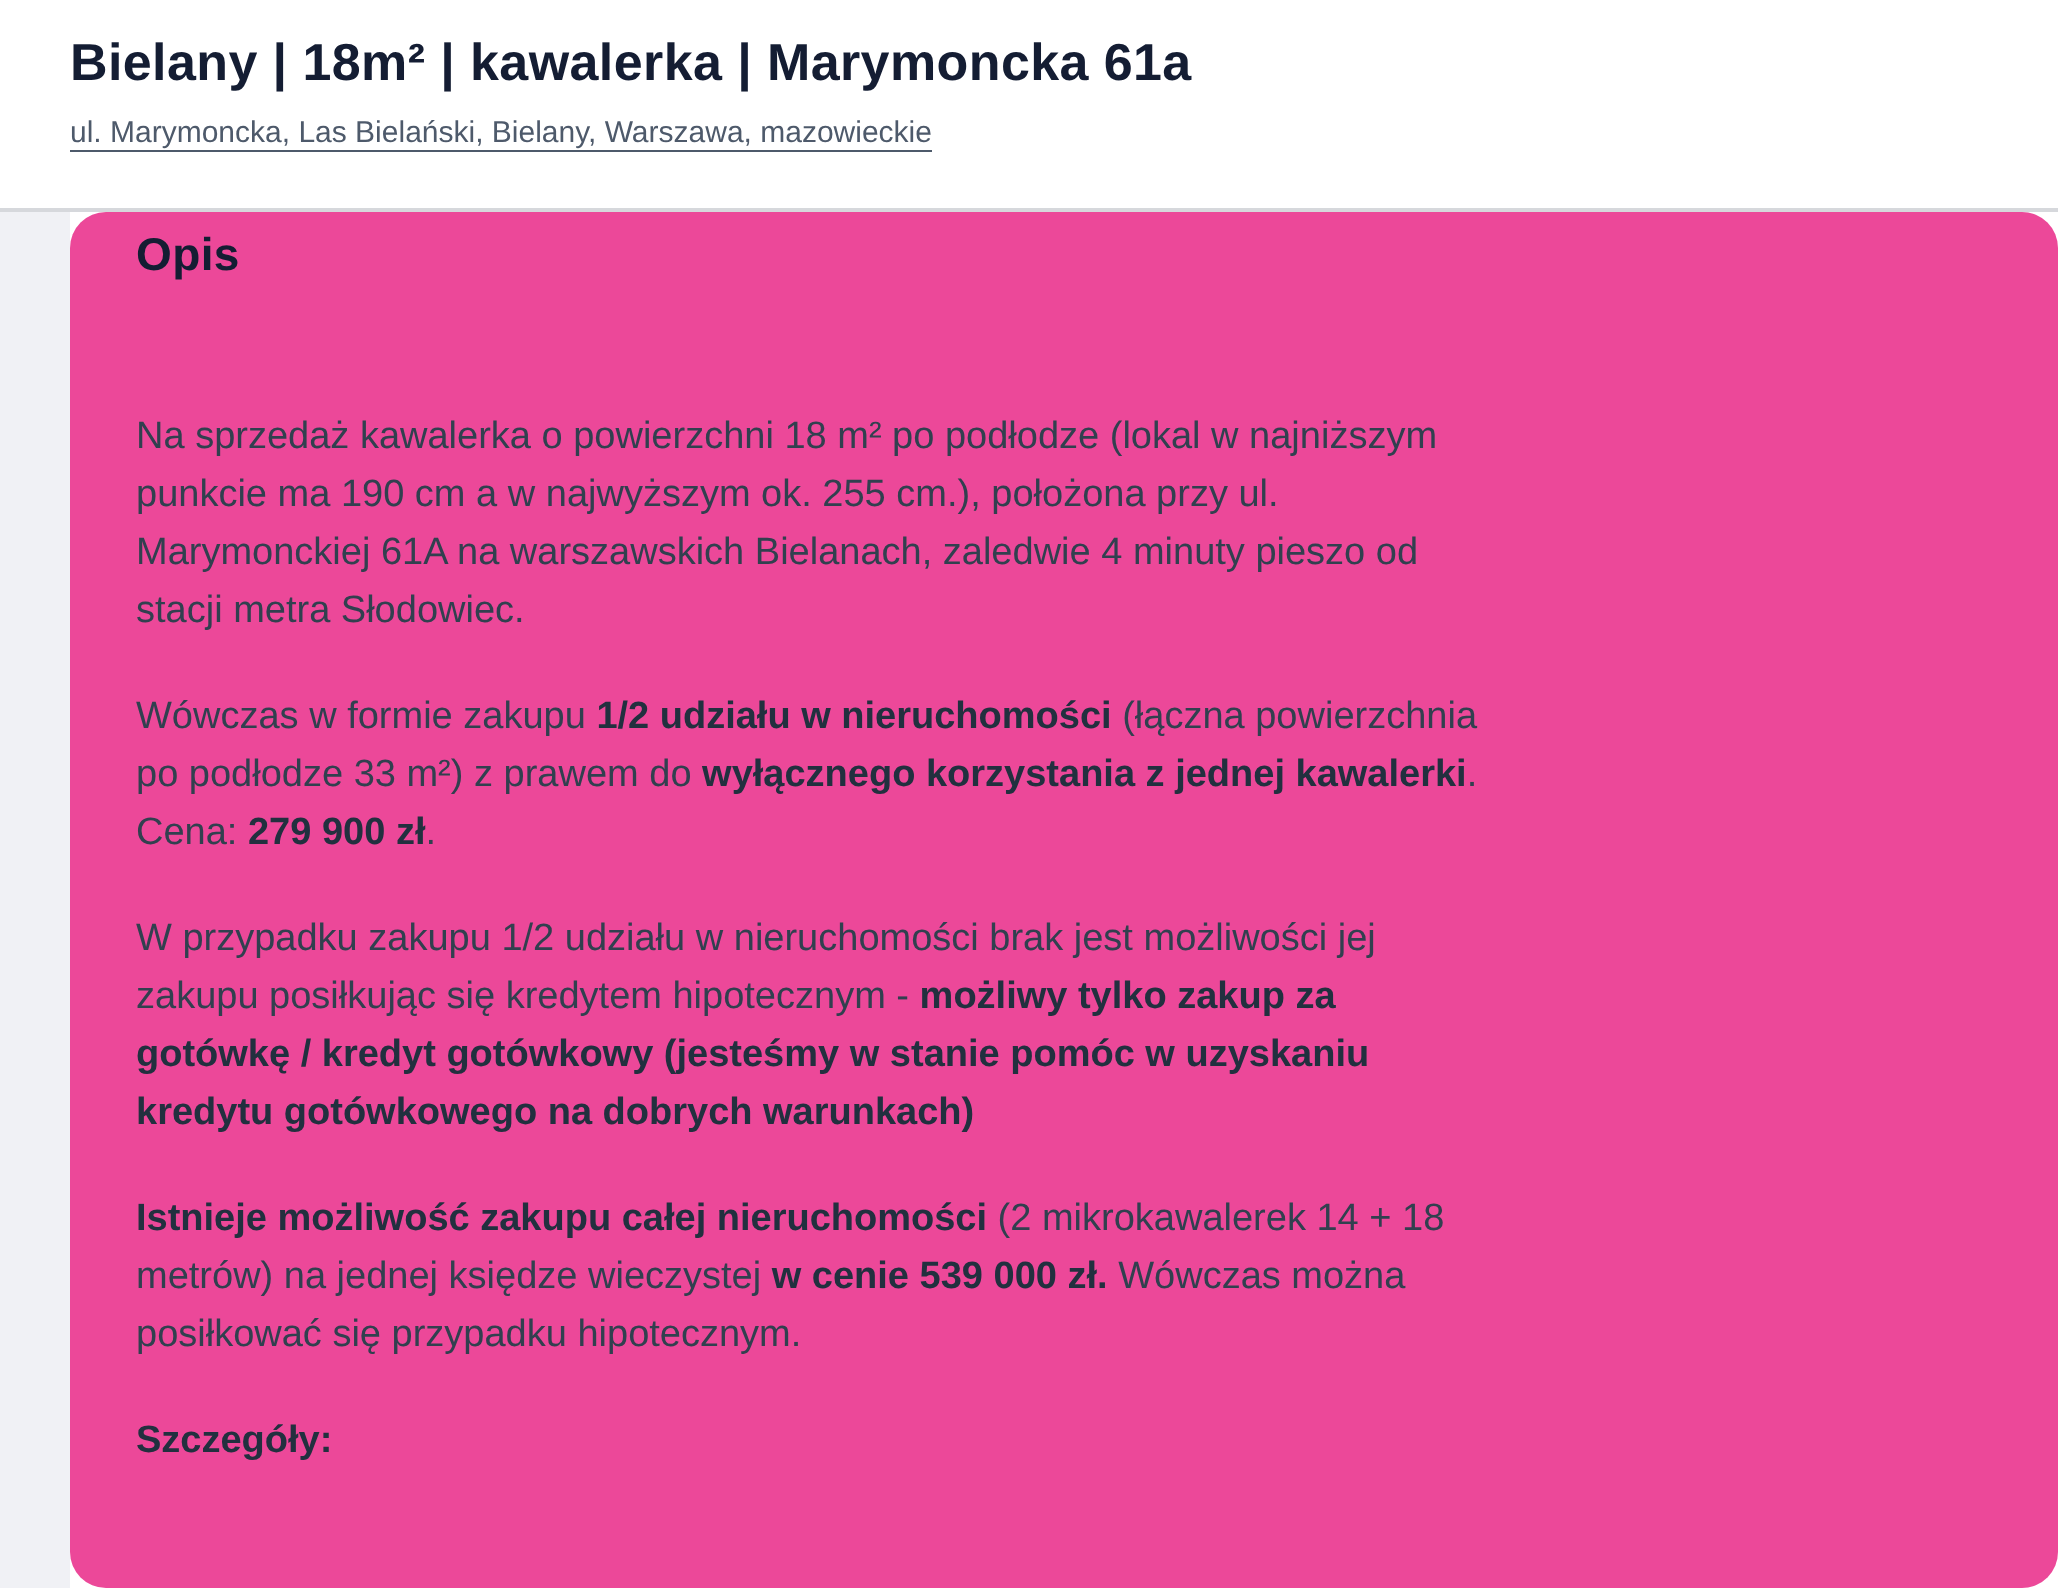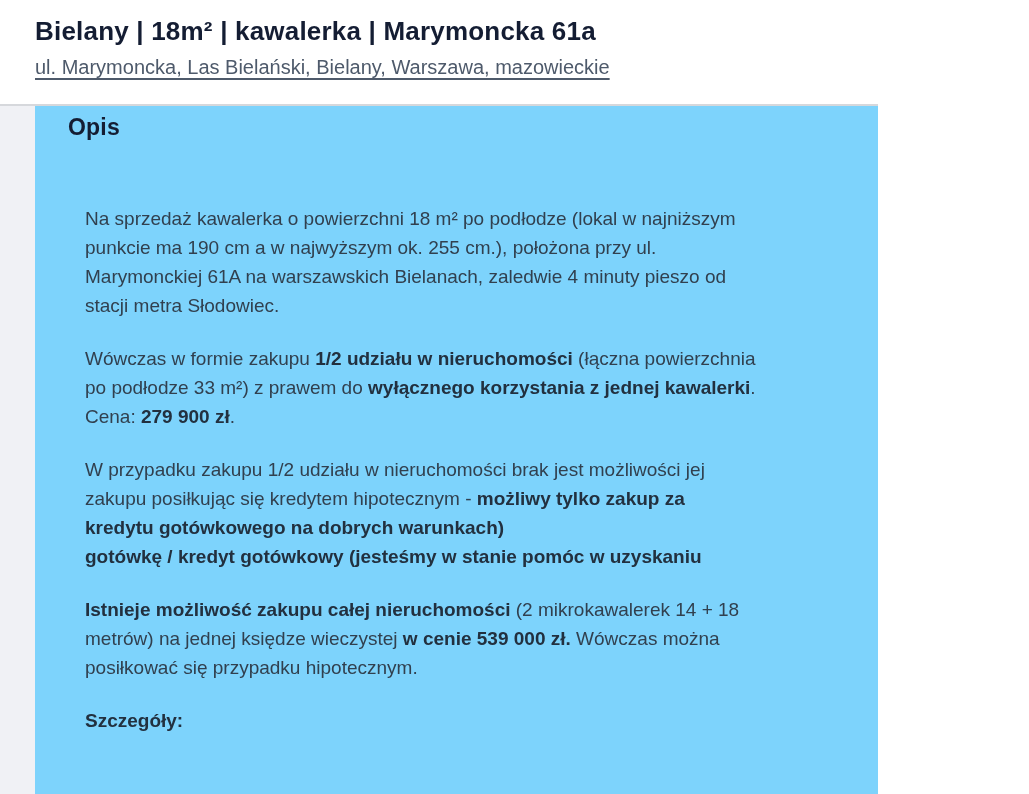--- a/index.html
+++ b/index.html
@@ -2,71 +2,72 @@
 <html><head>
 <meta charset="utf-8">
 <style>
   * { margin: 0; padding: 0; box-sizing: border-box; }
   html, body {
     width: 1029px; height: 794px;
     overflow: hidden;
     background: #ffffff;
     font-family: "Liberation Sans", sans-serif;
   }
-  .page { width: 878px; height: 794px; display: flex; flex-direction: column; }
+  .page { width: 1029px; height: 794px; display: flex; flex-direction: column; }
 
   
   .header {
     background: #ffffff;
     padding: 14px 20px 0 35px;
     height: 106px;
     border-bottom: 2px solid #d6d8dc;
     flex: 0 0 auto;
   }
   .title {
     font-size: 26px;
     font-weight: 700;
     line-height: 34px;
     color: #141d33;
     letter-spacing: 0.2px;
   }
   .address {
     display: inline-block;
     margin-top: 6px;
-    font-size: 20px;
+    font-size: 15px;
     line-height: 26px;
     color: #4e5a6b;
     text-decoration: underline;
     text-underline-offset: 4px;
     cursor: pointer;
   }
 
   
   .content-row { flex: 1 1 auto; display: flex; min-height: 0; }
   .left-gutter {
     width: 35px;
     flex: 0 0 35px;
     background: #f0f1f5;
   }
   .card {
     flex: 1 1 auto;
-    background: #7dd3fc;
+    background: #ec4899;
     padding: 6px 30px 0 33px;
     overflow: hidden;
+    border-radius: 18px;
   }
   .section-heading {
     font-size: 23px;
     font-weight: 700;
     line-height: 30px;
     color: #141d33;
     letter-spacing: 0.2px;
     margin-bottom: 62px;
   }
   .description { color: #31404f; }
-  .para { margin-bottom: 24px; margin-left: 17px; }
+  .para { margin-bottom: 24px; }
   .pline {
     font-size: 19px;
     line-height: 29px;
     white-space: nowrap;
   }
   .b { font-weight: 700; color: #22303f; }
 </style>
 </head>
 <body>
 
@@ -89,22 +90,22 @@
             <div class="pline"><span>stacji metra Słodowiec.</span></div>
           </div>
           <div class="para">
             <div class="pline"><span>Wówczas w formie zakupu </span><span class="b">1/2 udziału w nieruchomości</span><span> (łączna powierzchnia</span></div>
             <div class="pline"><span>po podłodze 33 m²) z prawem do </span><span class="b">wyłącznego korzystania z jednej kawalerki</span><span>.</span></div>
             <div class="pline"><span>Cena: </span><span class="b">279 900 zł</span><span>.</span></div>
           </div>
           <div class="para">
             <div class="pline"><span>W przypadku zakupu 1/2 udziału w nieruchomości brak jest możliwości jej</span></div>
             <div class="pline"><span>zakupu posiłkując się kredytem hipotecznym - </span><span class="b">możliwy tylko zakup za</span></div>
+            <div class="pline"><span class="b">gotówkę / kredyt gotówkowy (jesteśmy w stanie pomóc w uzyskaniu</span></div>
             <div class="pline"><span class="b">kredytu gotówkowego na dobrych warunkach)</span></div>
-            <div class="pline"><span class="b">gotówkę / kredyt gotówkowy (jesteśmy w stanie pomóc w uzyskaniu</span></div>
           </div>
           <div class="para">
             <div class="pline"><span class="b">Istnieje możliwość zakupu całej nieruchomości</span><span> (2 mikrokawalerek 14 + 18</span></div>
             <div class="pline"><span>metrów) na jednej księdze wieczystej </span><span class="b">w cenie 539 000 zł.</span><span> Wówczas można</span></div>
             <div class="pline"><span>posiłkować się przypadku hipotecznym.</span></div>
           </div>
           <div class="para">
             <div class="pline"><span class="b">Szczegóły:</span></div>
           </div>
         </div>

